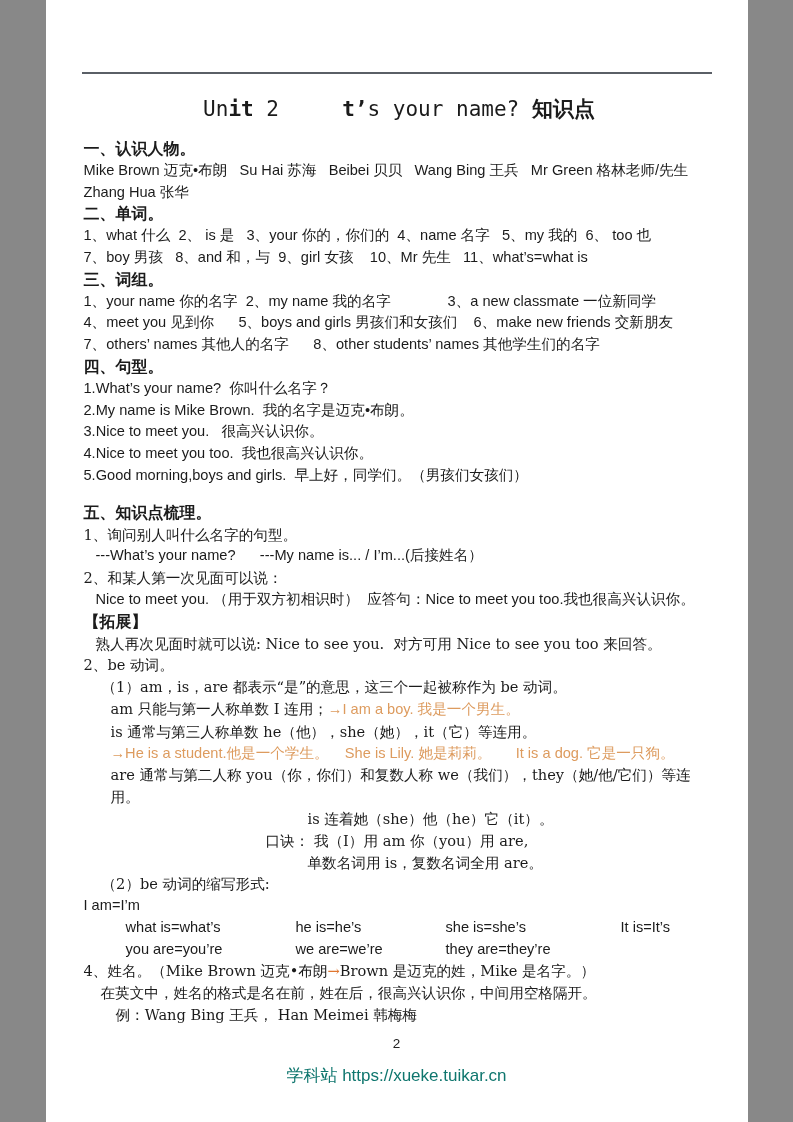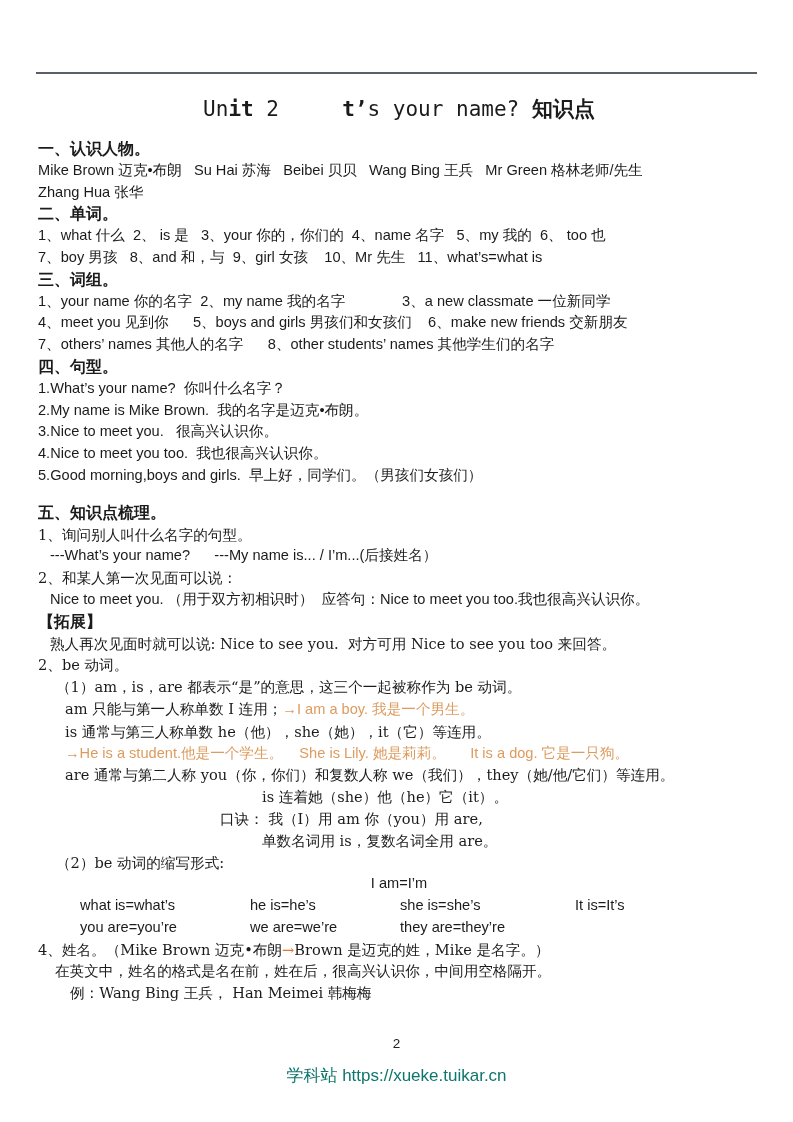--- a/index.html
+++ b/index.html
@@ -1,37 +1,37 @@
 <!DOCTYPE html>
 <html><head>
 <meta charset="utf-8">
 <style>
   html,body{margin:0;padding:0;background:#888;}
-  .page{position:relative;width:793px;height:1122px;margin:0 auto;background:#ffffff;
+  .page{position:relative;width:702px;height:1122px;margin:0 auto;background:#ffffff;
         font-family:"Liberation Sans",sans-serif;color:#1b1b1b;overflow:hidden;}
   .rule{position:absolute;top:72px;left:36px;right:36px;border-top:2px solid #5a5f66;}
   .content{position:absolute;top:94px;left:38px;right:33px;}
   .title{text-align:center;font-size:21px;line-height:30px;margin:0 0 14px 0;
          font-family:"DejaVu Sans Mono","Liberation Mono",monospace;white-space:pre-wrap;font-weight:500;}
   .title .b{font-weight:bold;}
   .title .hei{font-family:"DejaVu Sans",sans-serif;font-weight:bold;}
   .ln{font-size:14.6px;line-height:21.8px;white-space:pre-wrap;}
   .sec{font-size:16px;font-weight:bold;font-family:"DejaVu Serif",serif;}
   .serif{font-family:"DejaVu Serif",serif;}
   .orange{color:#dd9b5e;}
   .arrow{color:#e0762f;}
   .in1{margin-left:12px;}   
   .in2{margin-left:18px;}   
   .in3{margin-left:27px;}   
   .in4{margin-left:27px;}   
   .in5{margin-left:17px;}   
   .in6{margin-left:32px;}   
   .mn1{margin-left:182px;}
   .mn23{margin-left:224px;}
-  .con1{text-align:center;}
+  .con1{}
   .conrow{margin-left:42px;}
   .col1{display:inline-block;width:170px;}
   .col2{display:inline-block;width:150px;}
   .col3{display:inline-block;width:175px;}
   .gap-top{margin-top:15px;}
   .pagenum{position:absolute;left:0;right:0;top:1036px;text-align:center;font-size:13.5px;color:#222;}
   .site{position:absolute;left:0;right:0;top:1064px;text-align:center;font-size:17px;color:#0f766e;}
 </style>
 </head>
 <body>

